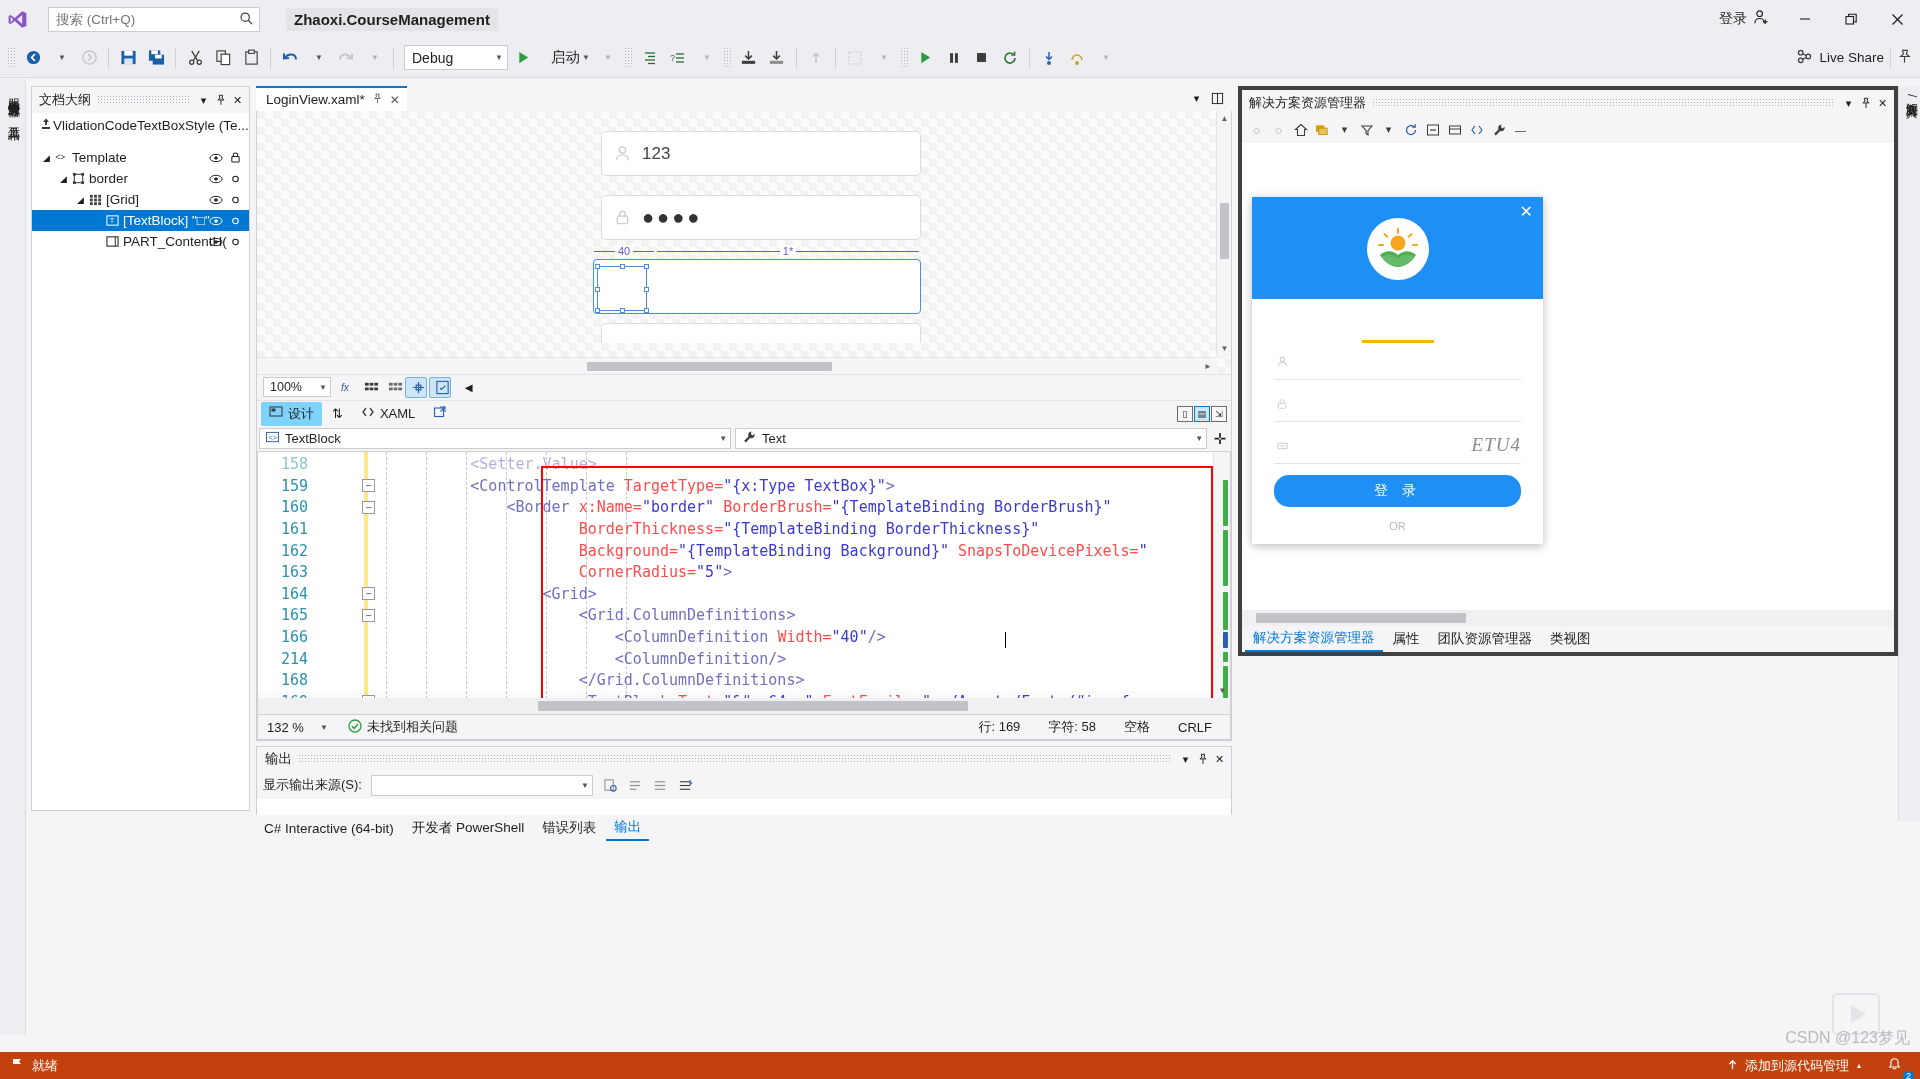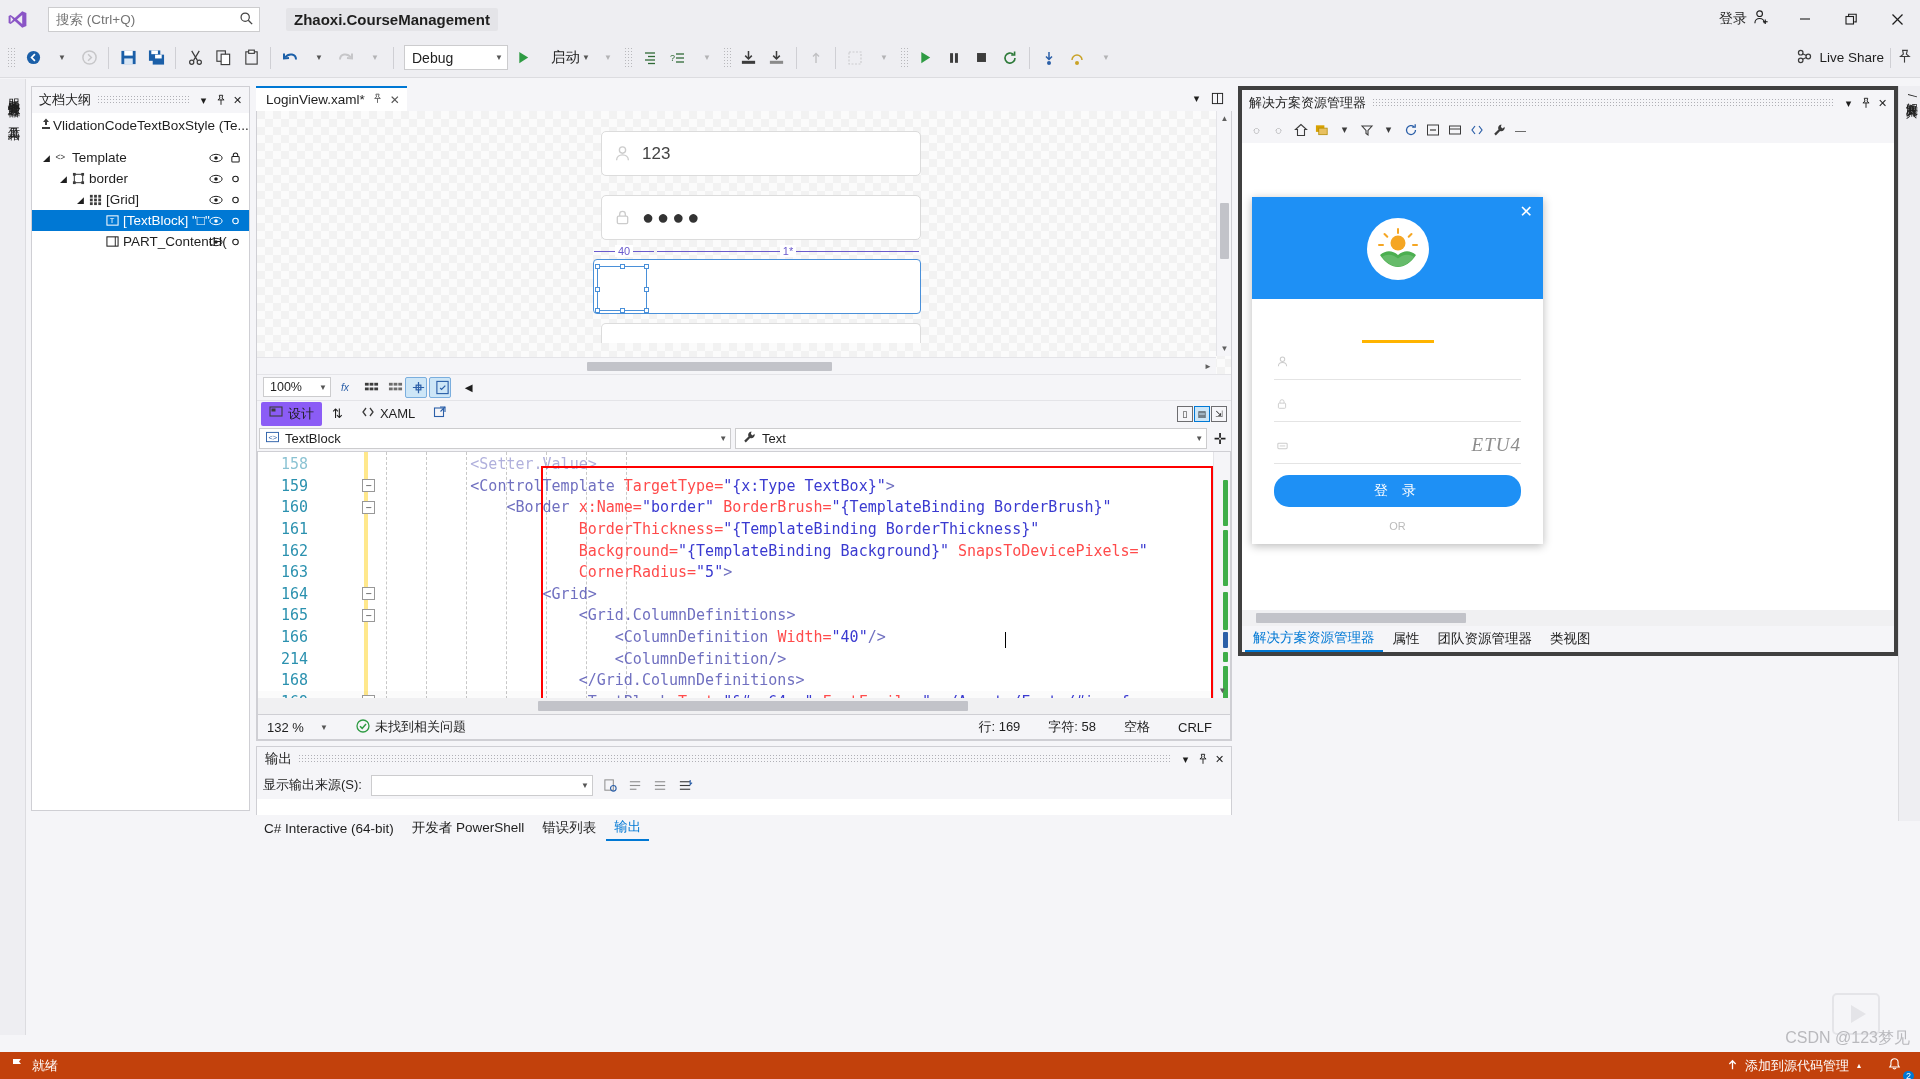--- a/index.html
+++ b/index.html
@@ -246,21 +246,21 @@
 
   .splitbar {
     height: 27px; background: #f5f5f8;
     display: flex; align-items: center; gap: 2px; padding: 0 4px;
     border-top: 1px solid #e4e4e8;
   }
   .sb-item {
     display: flex; align-items: center; gap: 5px;
     padding: 3px 8px; font-size: 13px; cursor: default; border-radius: 2px;
   }
-  .sb-item.active { background: #8b5cf6; }
+  .sb-item.active { background: #7dd3fc; }
   .sb-right { margin-left: auto; display: flex; gap: 1px; }
   .sb-sq {
     width: 16px; height: 16px; border: 1px solid #6d6d70;
     display: flex; align-items: center; justify-content: center;
     font-size: 9px; cursor: default; color: #1e1e1e;
   }
   .sb-sq.on { border-color: #0078d4; background: #cde6f7; }
 
   
   .navbar {
@@ -332,21 +332,21 @@
     position: absolute; left: 0; right: 0; bottom: 0; height: 16px;
     background: #f0f0f2;
   }
   .code-hthumb {
     position: absolute; top: 3px; height: 10px; background: #c2c3c9; border-radius: 1px;
   }
 
   
   .editstatus {
     height: 25px; background: #f5f5f8; border: 1px solid #cfcfd4; border-top: 0;
-    display: flex; align-items: center; font-size: 13px; gap: 12px;
+    display: flex; align-items: center; font-size: 13px; gap: 4px;
     padding: 0 4px;
   }
   .es-zoom {
     width: 70px; height: 20px; background: #f5f5f8;
     display: flex; align-items: center; padding: 0 3px 0 4px;
     border: 1px solid transparent;
   }
   .es-ok { display: flex; align-items: center; gap: 5px; margin-left: 12px; }
   .es-cell { padding: 0 14px; }
   .es-right { margin-left: auto; display: flex; align-items: center; }

